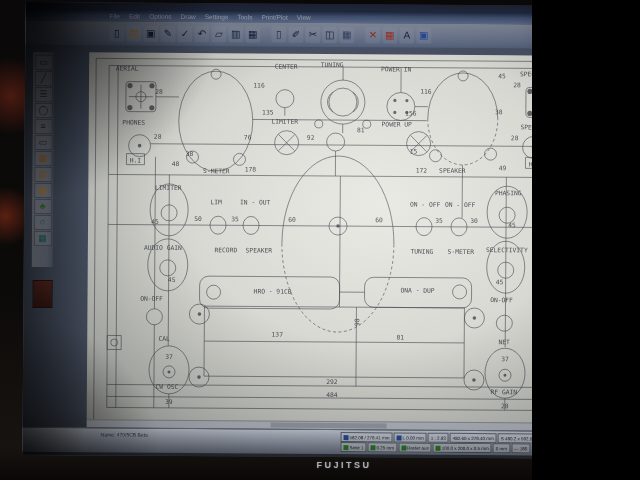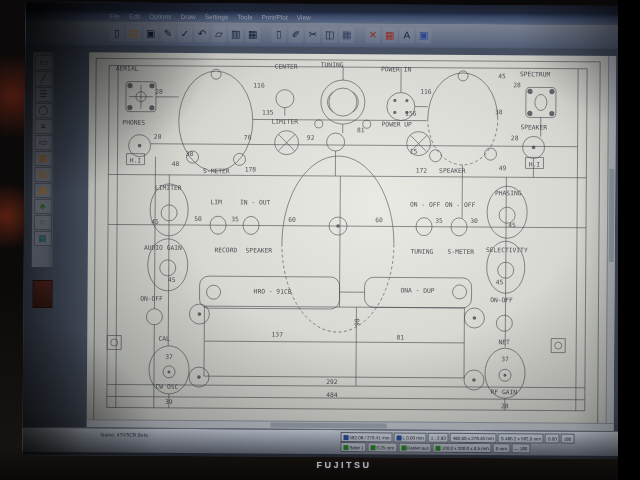--- a/index.html
+++ b/index.html
@@ -1,16 +1,16 @@
 <!DOCTYPE html>
 <html><head>
 <meta charset="utf-8">
 <style>
   html,body{margin:0;padding:0;background:#000;}
-  #photo{position:relative;width:618px;height:480px;overflow:hidden;
+  #photo{position:relative;width:532px;height:480px;overflow:hidden;
     background:
       radial-gradient(circle at 2% 20%, #4a1a10 0%, rgba(20,8,5,0) 6%),
       radial-gradient(circle at 1% 45%, #5a2012 0%, rgba(20,8,5,0) 5%),
       linear-gradient(180deg,#0a0808 0%, #0c0a09 60%, #171310 93%, #0a0807 100%);
     font-family:"Liberation Sans", sans-serif;}
   
   #screen{position:absolute;left:24px;top:4px;width:613px;height:453px;
     background:linear-gradient(180deg,#2a3347 0%,#465062 8%,#4a5364 90%,#39404e 100%);
     transform:rotate(.4deg);overflow:hidden;border-radius:3px;}
   #vignette{position:absolute;inset:0;z-index:50;pointer-events:none;

